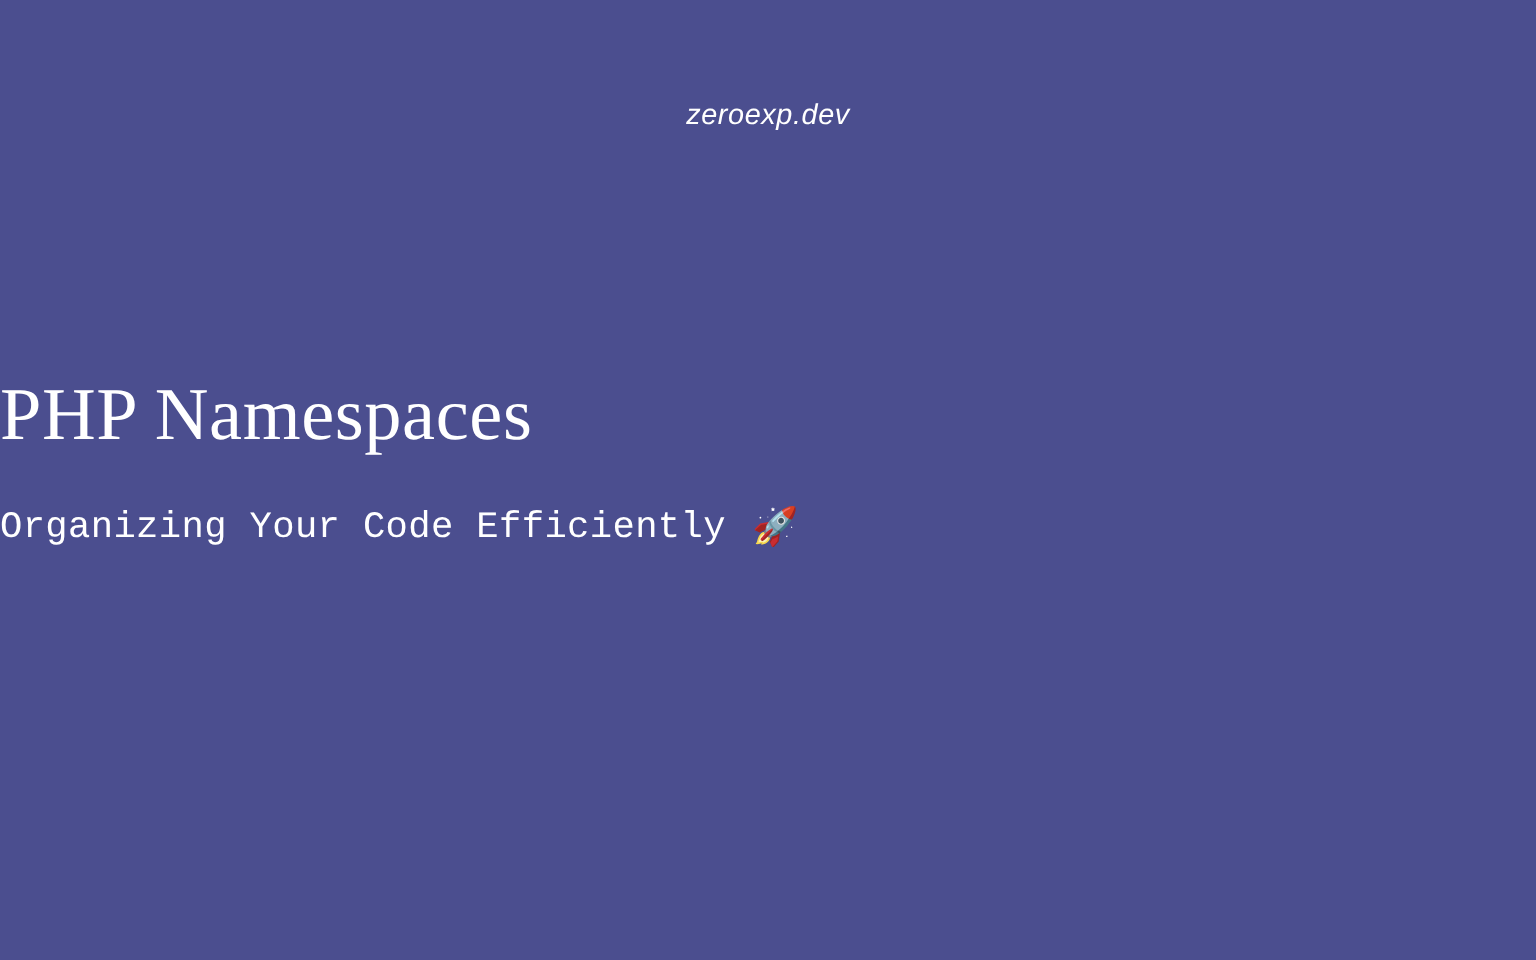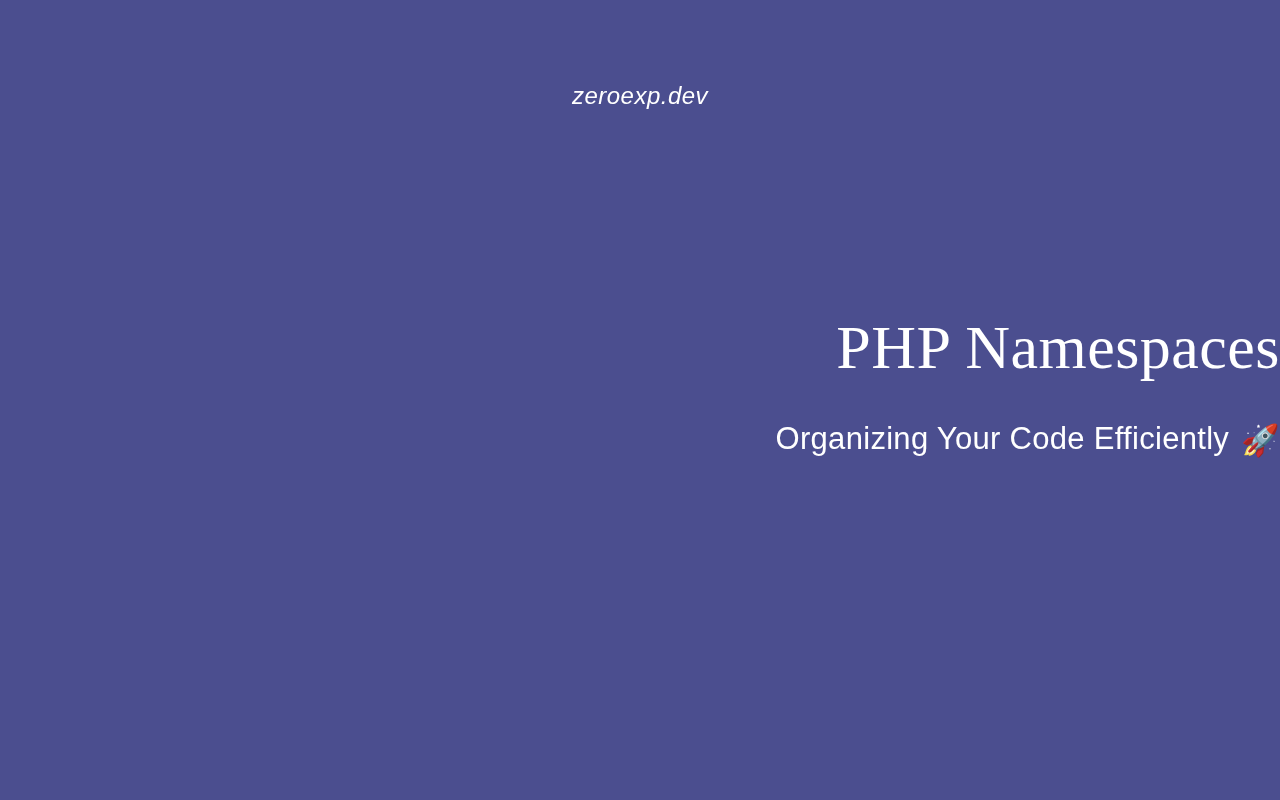--- a/index.html
+++ b/index.html
@@ -26,36 +26,35 @@
       font-weight: 400;
       font-family: 'Segoe UI', 'Helvetica Neue', Arial, sans-serif;
       letter-spacing: 0.5px;
       text-align: center;
     }
     .content {
       position: absolute;
       top: 50%;
       left: 50%;
       transform: translate(-50%, -60%);
-      text-align: right;
+      text-align: left;
       width: 100%;
     }
     .title {
       font-family: Georgia, 'Times New Roman', Times, serif;
       font-size: 62px;
       font-weight: 400;
       margin-bottom: 38px;
       letter-spacing: 0.5px;
     }
     .subtitle {
-      font-family: Liberation Sans, sans-serif;
+      font-family: Liberation Mono, monospace;
       font-size: 31px;
       font-weight: 400;
       letter-spacing: 0.3px;
-      padding-left: 44px;
     }
     .rocket-icon {
       display: inline-block;
       vertical-align: middle;
       margin-left: 3px;
       font-size: 31px;
     }
   </style>
 </head>
 <body>

